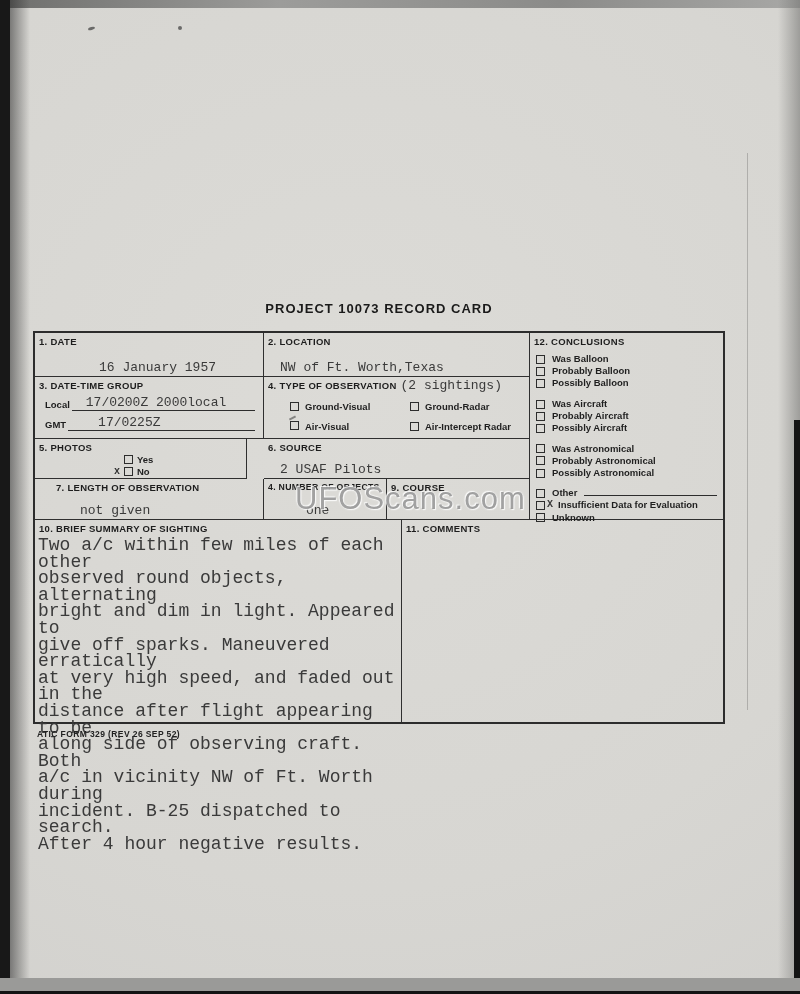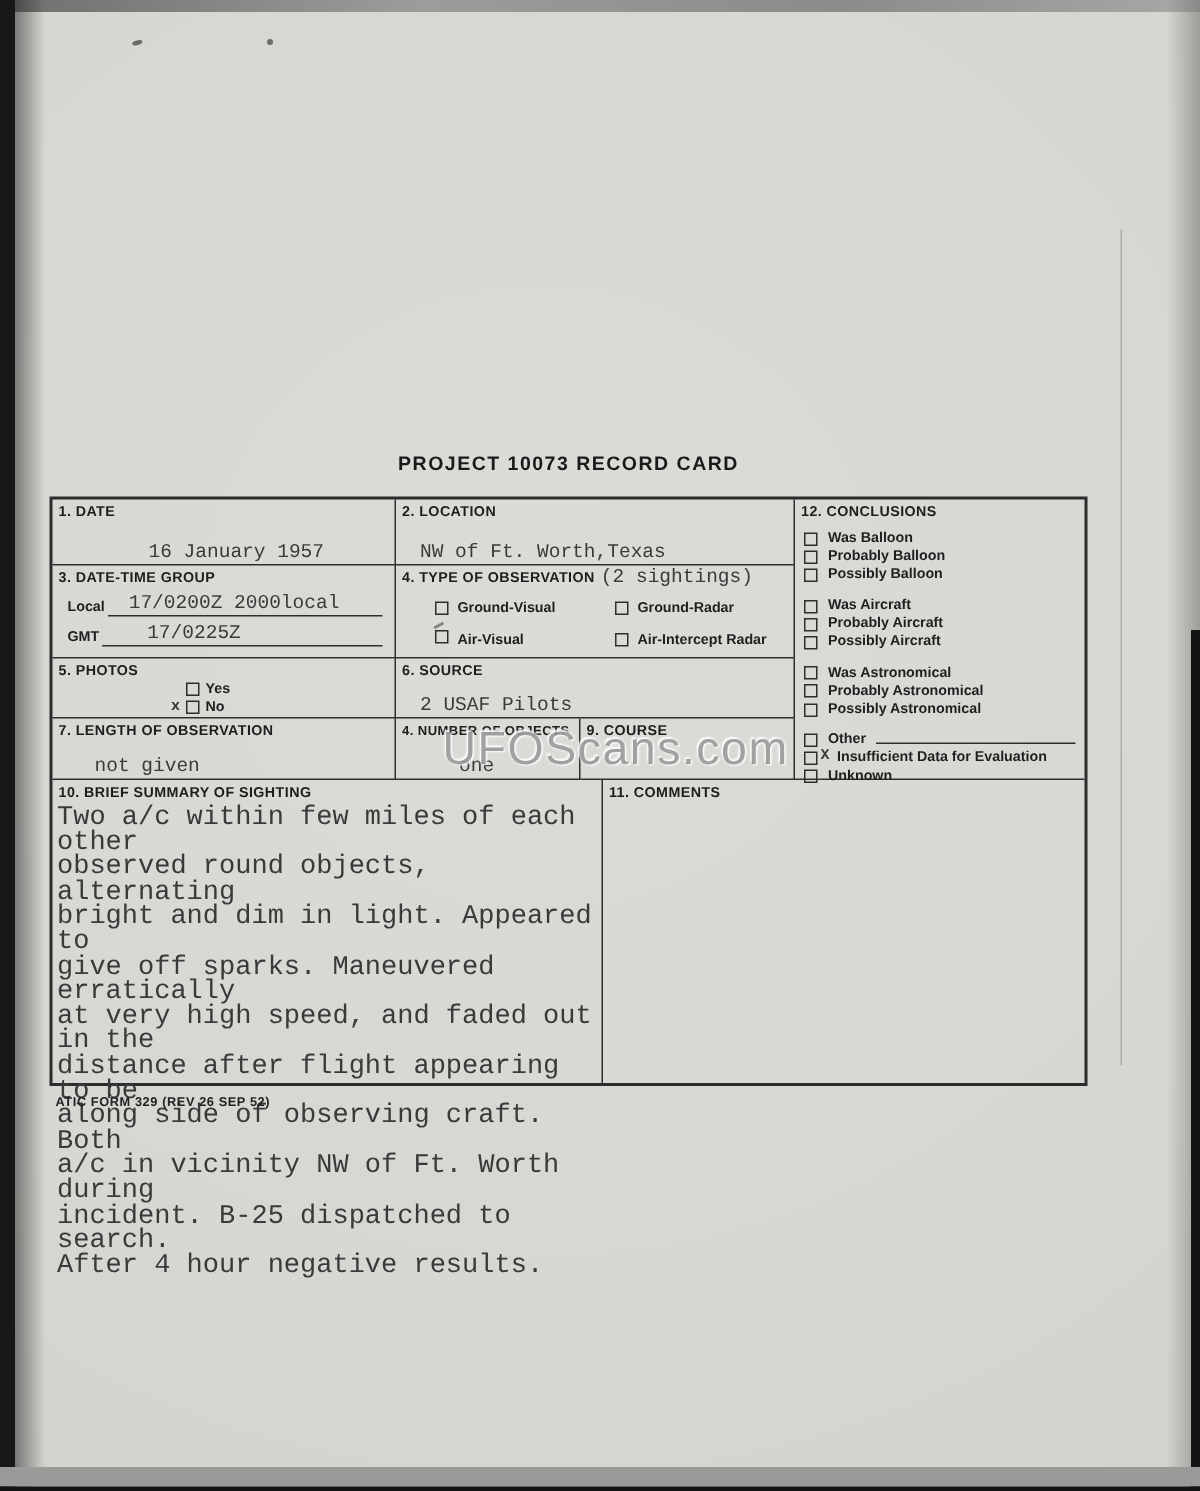--- a/index.html
+++ b/index.html
@@ -155,40 +155,40 @@
           </span>
           <span>Air-Visual</span>
         </span>
         <span class="opt">
           <span class="cb"></span>
           <span>Air-Intercept Radar</span>
         </span>
       </div>
     </div>
 
-    <div class="cell br bb" style="left:0; top:106px; width:229px; height:40px;">
+    <div class="cell br bb" style="left:0; top:106px; width:212px; height:40px;">
       <div class="hdr">5. PHOTOS</div>
       <div class="photo-row">
         <span class="pre-mark"></span>
         <span class="cb"></span>
         <span>Yes</span>
       </div>
       <div class="photo-row">
         <span class="pre-mark">x</span>
         <span class="cb"></span>
         <span>No</span>
       </div>
     </div>
 
     <div class="cell br bb flexcol" style="left:229px; top:106px; width:266px; height:40px;">
       <div class="hdr">6. SOURCE</div>
       <div class="typed bottom-val" style="padding-left:16px;">2 USAF Pilots</div>
     </div>
 
-    <div class="cell br bb flexcol" style="left:0; top:146px; width:229px; height:41px;">
+    <div class="cell br bb flexcol" style="left:0; top:146px; width:229px; height:41px;padding-left:17px;">
       <div class="hdr">7. LENGTH OF OBSERVATION</div>
       <div class="typed bottom-val" style="padding-left:28px;font-family:Liberation Mono, monospace;">not given</div>
     </div>
 
     <div class="cell br bb flexcol" style="left:229px; top:146px; width:123px; height:41px;">
       <div class="hdr" style="font-size:8.7px;">4. NUMBER OF OBJECTS</div>
       <div class="typed bottom-val" style="padding-left:42px;">one</div>
     </div>
 
     <div class="cell br bb flexcol" style="left:352px; top:146px; width:143px; height:41px;">

